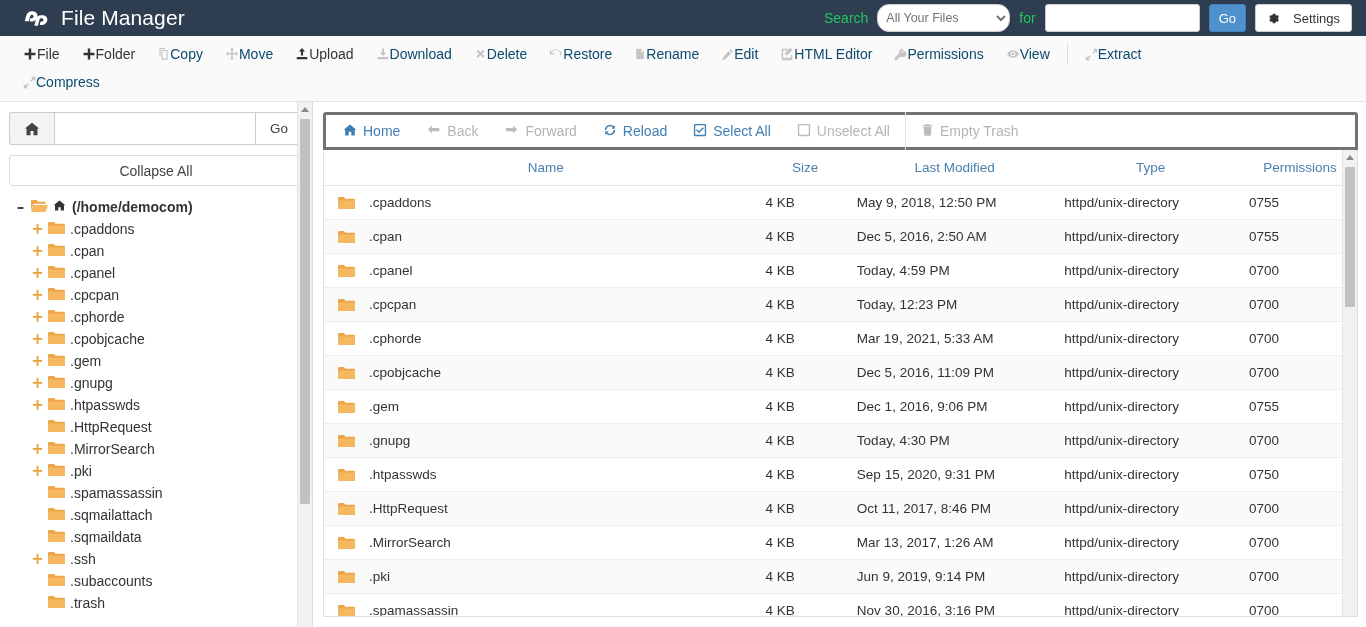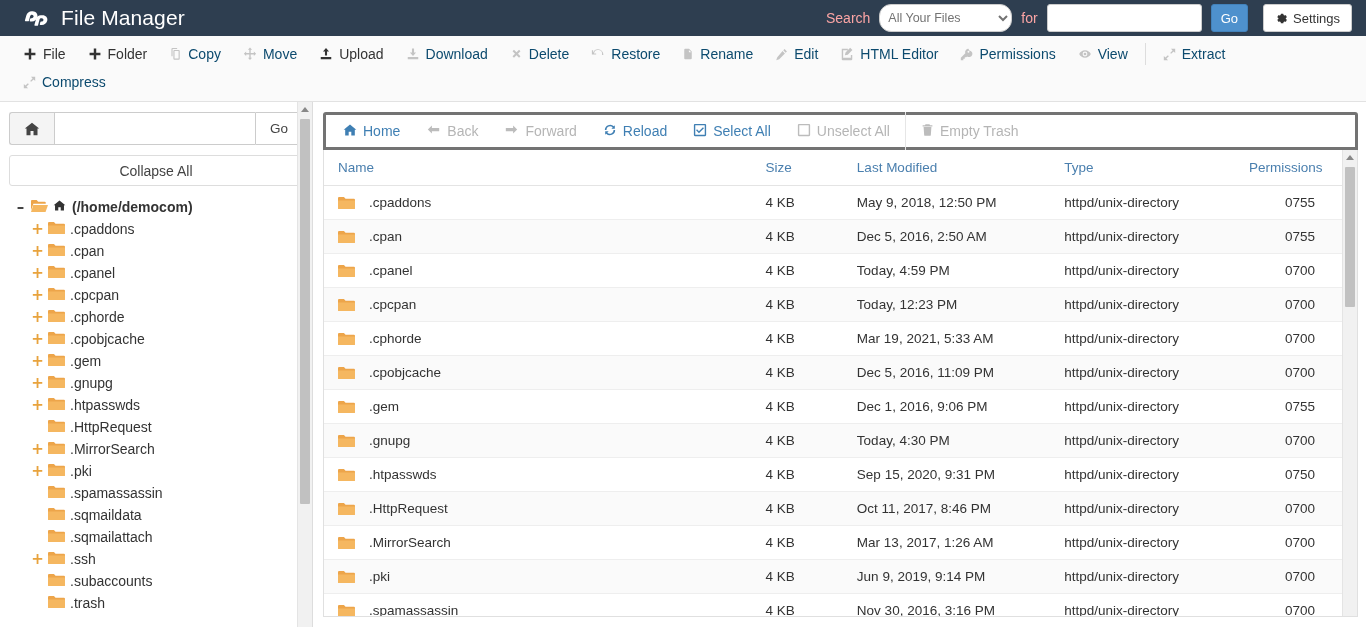--- a/index.html
+++ b/index.html
@@ -33,21 +33,21 @@
     font-weight: normal;
     letter-spacing: .1px;
   }
   .header-right {
     margin-left: auto;
     display: flex;
     align-items: center;
     gap: 9px;
   }
   .search-label, .for-label {
-    color: #fca5a5;
+    color: #22c55e;
     font-size: 14px;
   }
   .search-select {
     width: 133px; height: 28px;
     border: 1px solid #ccc;
     border-radius: 12px;
     background: #fff;
     color: #737373;
     font-size: 12.5px;
     font-family: "Liberation Sans", sans-serif;
@@ -76,36 +76,36 @@
   }
   .settings-btn {
     height: 28px;
     padding: 0 11px;
     background: #fff;
     color: #333;
     border: 1px solid #ccc;
     border-radius: 3px;
     font-size: 13px;
     font-family: "Liberation Sans", sans-serif;
-    display: flex; align-items: center; gap: 5px;
-    cursor: pointer;
-    margin-left: 6px;
+    display: flex; align-items: center; gap: 13px;
+    cursor: pointer;
+    margin-left: 0;
   }
 
   
   .toolbar {
     background: #fafafa;
     border-bottom: 1px solid #e2e2e2;
     padding: 4px 12px 5px 12px;
     display: flex;
     flex-wrap: wrap;
     align-items: center;
   }
   .tool {
-    display: flex; align-items: center; gap: 6px;
+    display: flex; align-items: center; 
     font-size: 14px;
     padding: 6px 11px;
     white-space: nowrap;
     cursor: pointer;
   }
   .tool.enabled { color: #333; }
   .tool.disabled { color: #0c4a6e; cursor: default; }
   .tool .ticon { display: inline-flex; align-items: center; }
   .tool-sep {
     width: 1px; height: 22px;
@@ -248,21 +248,21 @@
   
   .table-wrap {
     border: 1px solid #e0e0e0;
     border-top: none;
     height: 467px;
     position: relative;
     overflow: hidden;
   }
   table.files { width: 100%; border-collapse: collapse; table-layout: fixed; }
   table.files th {
-    text-align: left;
+    text-align: center;
     font-weight: normal;
     font-size: 13.5px;
     color: #4a7fae;
     padding: 10px 6px;
     border-bottom: 1px solid #e4e4e4;
     background: #fff;
     cursor: pointer;
   }
   table.files td {
     font-size: 13.5px;
@@ -270,21 +270,21 @@
     padding: 9px 6px;
     border-bottom: 1px solid #eee;
     overflow: hidden;
     white-space: nowrap;
   }
   tr.alt td { background: #fafafa; }
   .col-name  { width: 420px; padding-left: 14px !important; }
   .col-size  { width: 88px; }
   .col-mod   { width: 200px; }
   .col-type  { width: 178px; }
-  .col-perm  { width: 110px; text-align: center; }
+  .col-perm  { width: 110px; }
   .name-cell { display: flex; align-items: center; gap: 14px; }
   .fname { overflow: hidden; text-overflow: ellipsis; }
 </style>
 </head>
 <body>
 
 <div class="header">
   <div class="brand">
     <svg class="cp-logo" viewBox="0 0 32 32">
       <path fill="#ffffff" d="M11.6 7.5c-3.1 0-5.7 2.1-6.5 5L3.5 18c-.2.7.3 1.4 1.1 1.4h2.6c.5 0 .9-.3 1-.8l1.5-5.5c.3-.9 1.1-1.6 2.1-1.6 1.3 0 2.2 1.2 1.9 2.4-.3 1-1.2 1.7-2.2 1.7h-.8c-.5 0-.9.3-1 .8l-.6 2.3c-.1.5.2.9.7.9h1.9c3.1 0 5.7-2.1 6.5-5 .9-3.6-1.8-7.1-5.5-7.1h-1.1z"></path>
@@ -566,29 +566,29 @@
               <path fill="#f5b760" d="M0 4.4h18v7.9a1.1 1.1 0 01-1.1 1.1H1.1A1.1 1.1 0 010 12.3z"></path>
             </svg></span>
           <span class="tree-label">.spamassassin</span>
         </div>
         <div class="tree-row child">
           <span class="twisty blank">&nbsp;</span>
           <span class="folder-ico"><svg width="17" height="14" viewBox="0 0 18 14">
               <path fill="#eda54a" d="M0 1.8A1.1 1.1 0 011.1.7h5.2L8 2.6h8.9A1.1 1.1 0 0118 3.7v8.6a1.1 1.1 0 01-1.1 1.1H1.1A1.1 1.1 0 010 12.3z"></path>
               <path fill="#f5b760" d="M0 4.4h18v7.9a1.1 1.1 0 01-1.1 1.1H1.1A1.1 1.1 0 010 12.3z"></path>
             </svg></span>
+          <span class="tree-label">.sqmailattach</span>
+        </div>
+        <div class="tree-row child">
+          <span class="twisty blank">&nbsp;</span>
+          <span class="folder-ico"><svg width="17" height="14" viewBox="0 0 18 14">
+              <path fill="#eda54a" d="M0 1.8A1.1 1.1 0 011.1.7h5.2L8 2.6h8.9A1.1 1.1 0 0118 3.7v8.6a1.1 1.1 0 01-1.1 1.1H1.1A1.1 1.1 0 010 12.3z"></path>
+              <path fill="#f5b760" d="M0 4.4h18v7.9a1.1 1.1 0 01-1.1 1.1H1.1A1.1 1.1 0 010 12.3z"></path>
+            </svg></span>
           <span class="tree-label">.sqmaildata</span>
-        </div>
-        <div class="tree-row child">
-          <span class="twisty blank">&nbsp;</span>
-          <span class="folder-ico"><svg width="17" height="14" viewBox="0 0 18 14">
-              <path fill="#eda54a" d="M0 1.8A1.1 1.1 0 011.1.7h5.2L8 2.6h8.9A1.1 1.1 0 0118 3.7v8.6a1.1 1.1 0 01-1.1 1.1H1.1A1.1 1.1 0 010 12.3z"></path>
-              <path fill="#f5b760" d="M0 4.4h18v7.9a1.1 1.1 0 01-1.1 1.1H1.1A1.1 1.1 0 010 12.3z"></path>
-            </svg></span>
-          <span class="tree-label">.sqmailattach</span>
         </div>
         <div class="tree-row child">
           <span class="twisty ">+</span>
           <span class="folder-ico"><svg width="17" height="14" viewBox="0 0 18 14">
               <path fill="#eda54a" d="M0 1.8A1.1 1.1 0 011.1.7h5.2L8 2.6h8.9A1.1 1.1 0 0118 3.7v8.6a1.1 1.1 0 01-1.1 1.1H1.1A1.1 1.1 0 010 12.3z"></path>
               <path fill="#f5b760" d="M0 4.4h18v7.9a1.1 1.1 0 01-1.1 1.1H1.1A1.1 1.1 0 010 12.3z"></path>
             </svg></span>
           <span class="tree-label">.ssh</span>
         </div>
         <div class="tree-row child">

